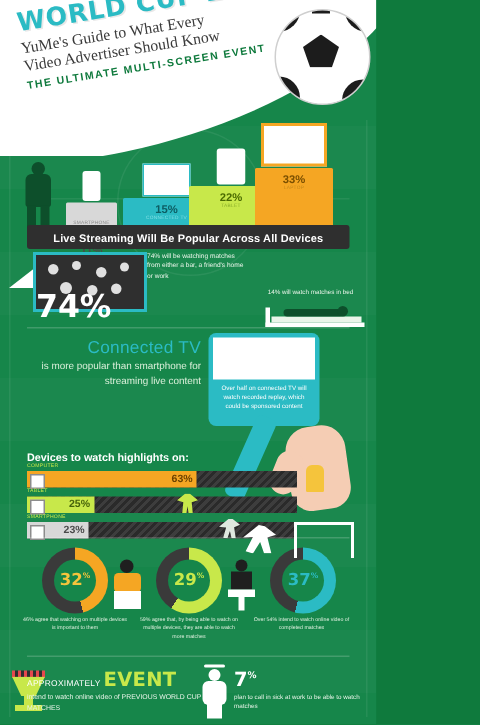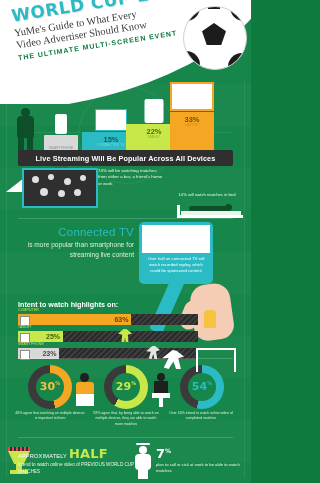--- a/index.html
+++ b/index.html
@@ -183,21 +183,21 @@
     </div>
 
     <div class="dev" style="left:126px;width:56px;">
       <div class="ico" style="width:19px;height:24px;background:#fff;border-radius:2px;"></div>
       <div class="bar" style="height:28px;background:#c8e84a;">
         <div class="pct" style="color:#4a6b00;">22%</div>
         <div class="lbl" style="color:#8bb028;">TABLET</div>
       </div>
     </div>
 
-    <div class="dev" style="left:170px;width:44px;">
+    <div class="dev" style="left:170px;width:52px;">
       <div class="ico" style="width:40px;height:25px;background:#fff;border:2px solid #f5a623;"></div>
       <div class="bar" style="height:40px;background:#f5a623;">
         <div class="pct" style="color:#7a4f00;">33%</div>
         <div class="lbl" style="color:#c98b1a;">LAPTOP</div>
       </div>
     </div>
   </div>
 
   <div class="banner">
     <span>Live Streaming Will Be Popular Across All Devices</span>
@@ -207,20 +207,21 @@
     <div class="flag"></div>
     <div class="tv74">
       <div class="conf" style="left:8px;top:6px;width:7px;height:7px;"></div>
       <div class="conf" style="left:24px;top:4px;width:6px;height:6px;"></div>
       <div class="conf" style="left:40px;top:8px;width:7px;height:7px;"></div>
       <div class="conf" style="left:56px;top:5px;width:6px;height:6px;"></div>
       <div class="conf" style="left:16px;top:18px;width:8px;height:8px;"></div>
       <div class="conf" style="left:34px;top:20px;width:7px;height:7px;"></div>
       <div class="conf" style="left:50px;top:19px;width:7px;height:7px;"></div>
     </div>
+    <div class="num74">74%</div>
   </div>
   <div class="txt74">74% will be watching matches from either a bar, a friend's home or work</div>
 
   <div class="txt14">14% will watch matches in bed</div>
   <div class="bed">
     <div class="hb"></div>
       <div class="mat"></div>
       <div class="body"></div>
       <div class="head"></div>
       <div class="frame"></div>
@@ -235,21 +236,21 @@
     <div class="scr"></div>
     <div class="cap">Over half on connected TV will watch recorded replay, which could be sponsored content</div>
   </div>
   <div class="stylus"></div>
   <div class="hand">
     <div class="palm"></div>
       <div class="thumb"></div>
   </div>
 
   <div class="intent">
-    <div class="h">Intent to watch highlights on:</div>
+    <div class="h">Devices to watch highlights on:</div>
 
     <div class="row">
       <div class="cat">COMPUTER</div>
       <div class="track">
         <div class="fill" style="width:63%;background:#f5a623;">
           <div class="di" style="background:#fff;"></div>
           <div class="v" style="color:#6b4200;">63%</div>
         </div>
       </div>
       <div class="figure" style="left:186px;top:-2px;width:12px;height:18px;background:#f5c43c;border-radius:4px 4px 1px 1px;"></div>
@@ -277,21 +278,21 @@
       <div class="figure" style="left:128px;top:0;width:14px;height:13px;background:#dfe8df;clip-path:polygon(45% 0,65% 0,100% 30%,72% 42%,80% 100%,60% 100%,52% 62%,40% 100%,20% 96%,34% 44%,0 40%);"></div>
     </div>
   </div>
   <div class="hr2"></div>
 
   <div class="donuts">
 
     <div class="dn" style="left:14px;background:conic-gradient(#f5a623 0 46%,#3a3a3a 46% 100%);">
       <div class="hole"></div>
       <div class="v" style="color:#f5c43c;">
-        <span>30</span><sup>%</sup>
+        <span>32</span><sup>%</sup>
       </div>
     </div>
     <div class="dcap" style="left:1px;">46% agree that watching on multiple devices is important to them</div>
     <div class="mini" style="left:62px;">
       <div style="position:absolute;left:4px;top:0;width:9px;height:9px;border-radius:50%;background:#1f1f1f;"></div>
       <div style="position:absolute;left:0;top:9px;width:18px;height:13px;background:#f5a623;border-radius:3px;"></div>
       <div style="position:absolute;left:0;top:21px;width:18px;height:12px;background:#fff;"></div>
     </div>
 
     <div class="dn" style="left:90px;background:conic-gradient(#c8e84a 0 59%,#3a3a3a 59% 100%);">
@@ -304,41 +305,41 @@
     <div class="mini" style="left:138px;">
       <div style="position:absolute;left:5px;top:0;width:8px;height:8px;border-radius:50%;background:#1f1f1f;"></div>
       <div style="position:absolute;left:2px;top:8px;width:14px;height:12px;background:#1f1f1f;"></div>
       <div style="position:absolute;left:0;top:20px;width:18px;height:5px;background:#fff;"></div>
       <div style="position:absolute;left:7px;top:24px;width:4px;height:10px;background:#fff;"></div>
     </div>
 
     <div class="dn" style="left:166px;background:conic-gradient(#2bbbc4 0 54%,#3a3a3a 54% 100%);">
       <div class="hole"></div>
       <div class="v" style="color:#2bbbc4;">
-        <span>54</span><sup>%</sup>
+        <span>37</span><sup>%</sup>
       </div>
     </div>
     <div class="dcap" style="left:152px;">Over 54% intend to watch online video of completed matches</div>
   </div>
 
   <div class="figure" style="left:196px;top:348px;width:36px;height:22px;border:2px solid #fff;border-bottom:none;"></div>
   <div class="figure" style="left:162px;top:350px;width:22px;height:19px;background:#fff;clip-path:polygon(48% 0,66% 4%,100% 34%,74% 44%,86% 100%,64% 100%,52% 60%,30% 100%,8% 92%,30% 42%,0 44%);"></div>
 
   <div class="hr3"></div>
 
   <div class="trophy">
     <div class="rib"></div>
       <div class="cup"></div>
       <div class="stem"></div>
       <div class="base"></div>
   </div>
   <div class="bl">
     <div class="l1">
       <span>APPROXIMATELY</span>
-      <span class="big">HALF</span>
+      <span class="big">EVENT</span>
     </div>
     <div class="l2">intend to watch online video of PREVIOUS WORLD CUP MATCHES</div>
   </div>
 
   <div class="waiter">
     <div class="tray"></div>
       <div class="h"></div>
       <div class="b"></div>
       <div class="l"></div>
   </div>

